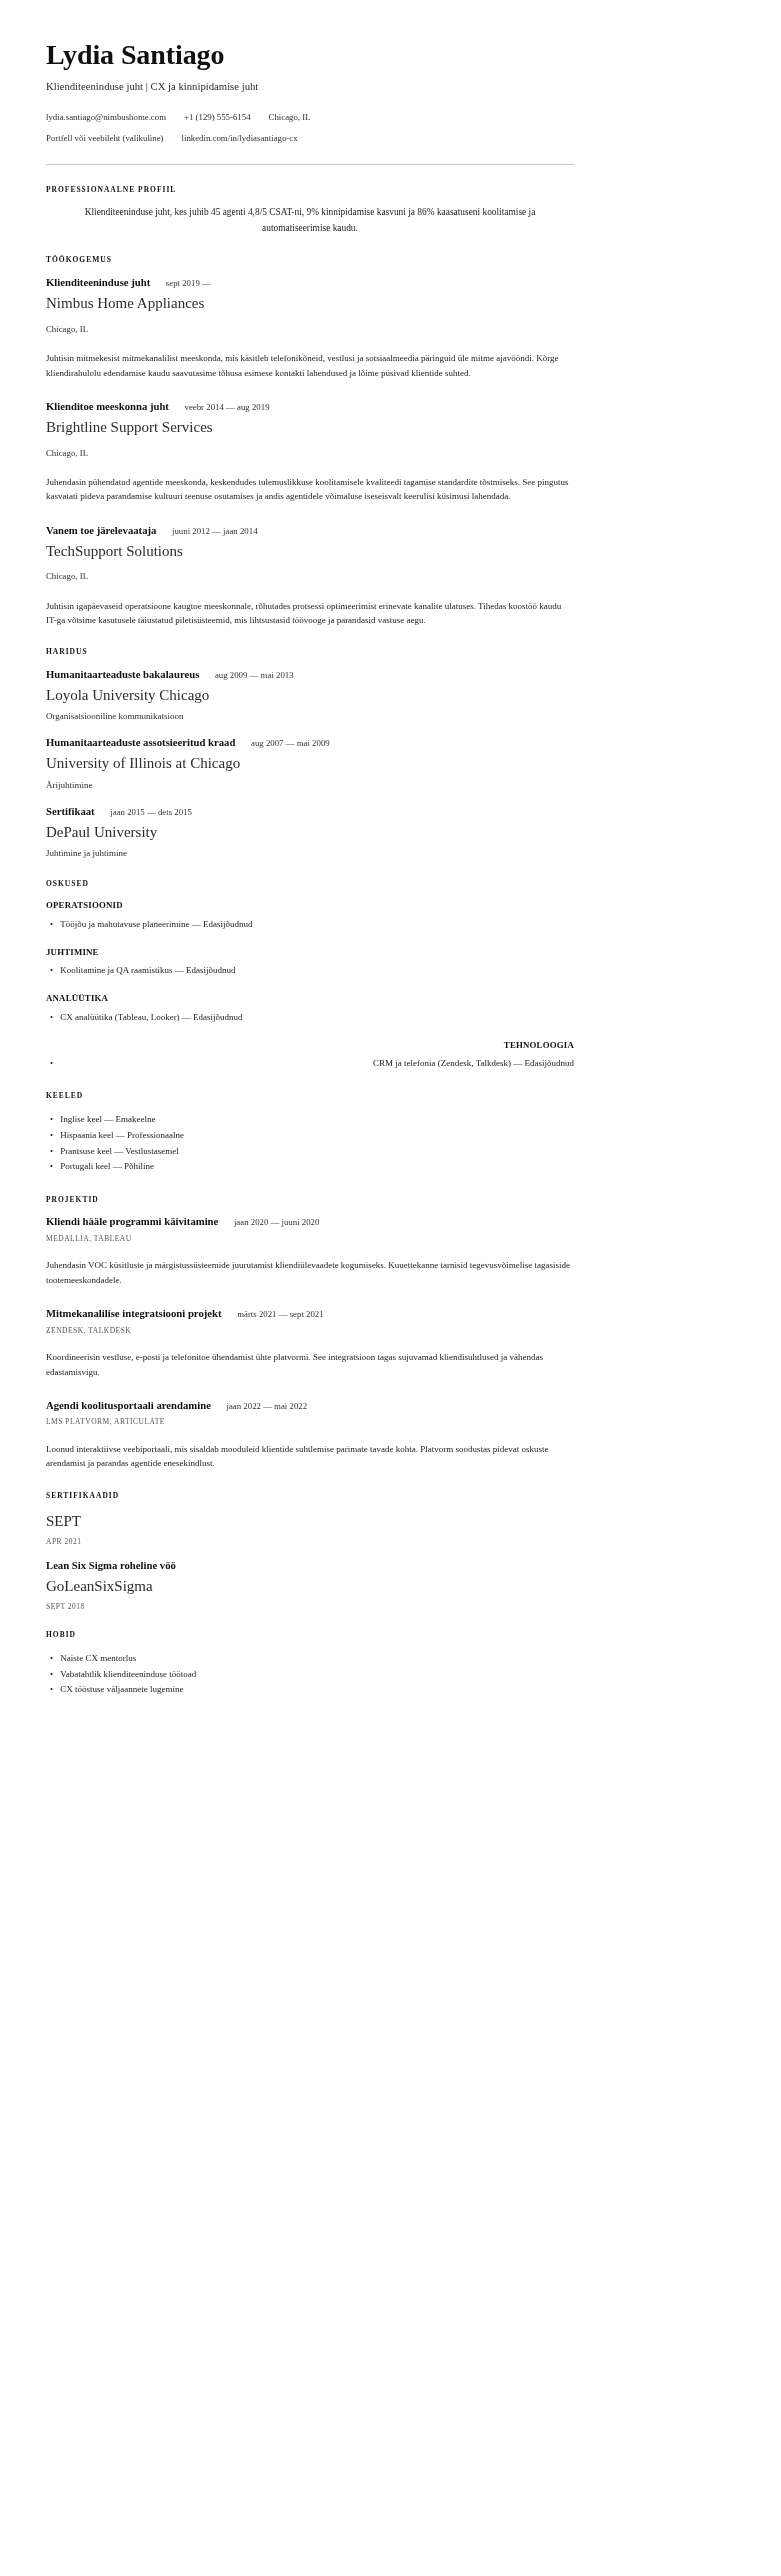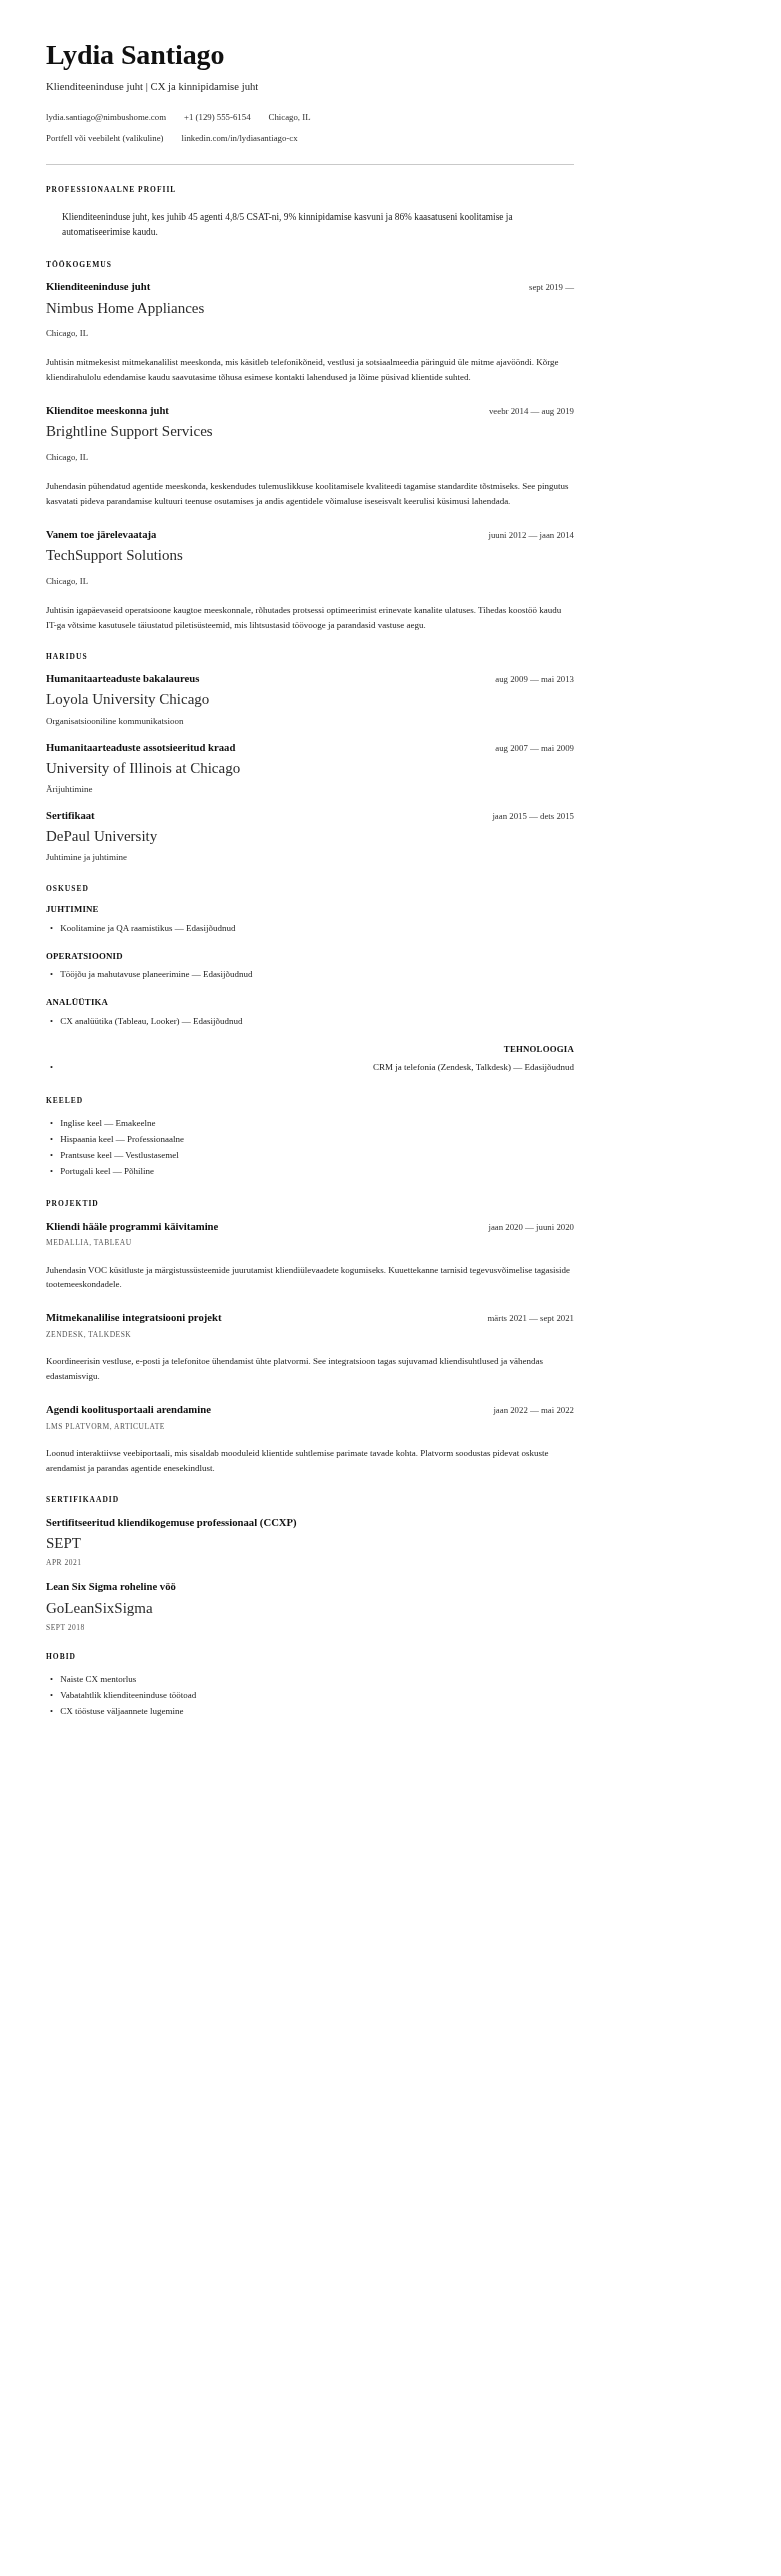--- a/index.html
+++ b/index.html
@@ -62,30 +62,30 @@
     font-weight: 700;
     letter-spacing: 1px;
     text-transform: uppercase;
     color: #111111;
     margin: 0 0 11.7px 0;
   }
   .summary {
     font-size: 9.4px;
     line-height: 1.62;
     color: #222222;
-    margin: 16px;
+    margin: 4px;
     max-width: 573px;
+    text-align: center;
   }
 
   
   .entry { margin-bottom: 19.5px; }
   .entry:last-child { margin-bottom: 0; }
   .entry-head {
     display: flex;
-    justify-content: space-between;
     align-items: baseline;
     gap: 15.6px;
   }
   .entry-title {
     font-size: 10.7px;
     font-weight: 700;
     color: #111111;
     line-height: 1.3;
   }
   .entry-date {
@@ -261,30 +261,30 @@
       </div>
       <div class="entry-org">DePaul University</div>
       <div class="entry-sub">Juhtimine ja juhtimine</div>
     </div>
   </section>
 
   <section class="section">
     <h2 class="section-title">Oskused</h2>
 
     <div class="skill-group">
+      <h3 class="skill-group-title">Operatsioonid</h3>
+      <ul class="bullets">
+        <li>Tööjõu ja mahutavuse planeerimine — Edasijõudnud</li>
+      </ul>
+    </div>
+
+    <div class="skill-group">
       <h3 class="skill-group-title">Juhtimine</h3>
       <ul class="bullets">
         <li>Koolitamine ja QA raamistikus — Edasijõudnud</li>
-      </ul>
-    </div>
-
-    <div class="skill-group">
-      <h3 class="skill-group-title">Operatsioonid</h3>
-      <ul class="bullets">
-        <li>Tööjõu ja mahutavuse planeerimine — Edasijõudnud</li>
       </ul>
     </div>
 
     <div class="skill-group">
       <h3 class="skill-group-title">Analüütika</h3>
       <ul class="bullets">
         <li>CX analüütika (Tableau, Looker) — Edasijõudnud</li>
       </ul>
     </div>
 
@@ -334,21 +334,20 @@
       </div>
       <div class="entry-stack">LMS platvorm, Articulate</div>
       <p class="entry-body">Loonud interaktiivse veebiportaali, mis sisaldab mooduleid klientide suhtlemise parimate tavade kohta. Platvorm soodustas pidevat oskuste arendamist ja parandas agentide enesekindlust.</p>
     </div>
   </section>
 
   <section class="section">
     <h2 class="section-title">Sertifikaadid</h2>
 
     <div class="entry tight">
-      <div class="entry-title">Sertifitseeritud kliendikogemuse professionaal (CCXP)</div>
       <div class="entry-org">SEPT</div>
       <div class="entry-meta">APR 2021</div>
     </div>
 
     <div class="entry tight">
       <div class="entry-title">Lean Six Sigma roheline vöö</div>
       <div class="entry-org">GoLeanSixSigma</div>
       <div class="entry-meta">SEPT 2018</div>
     </div>
   </section>

